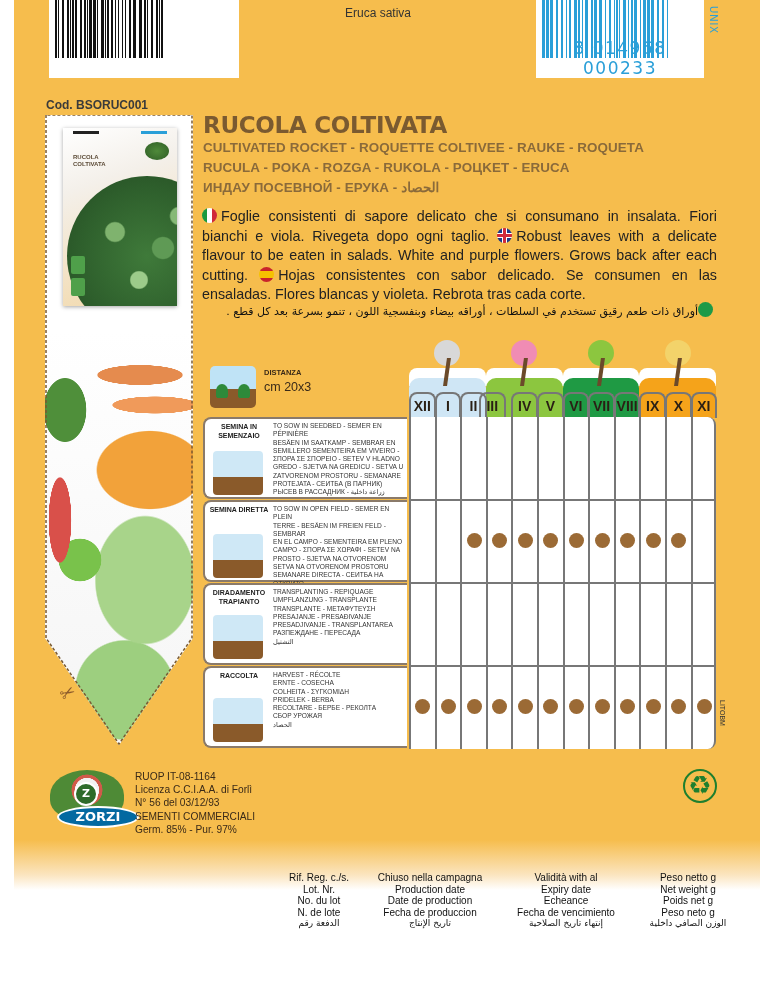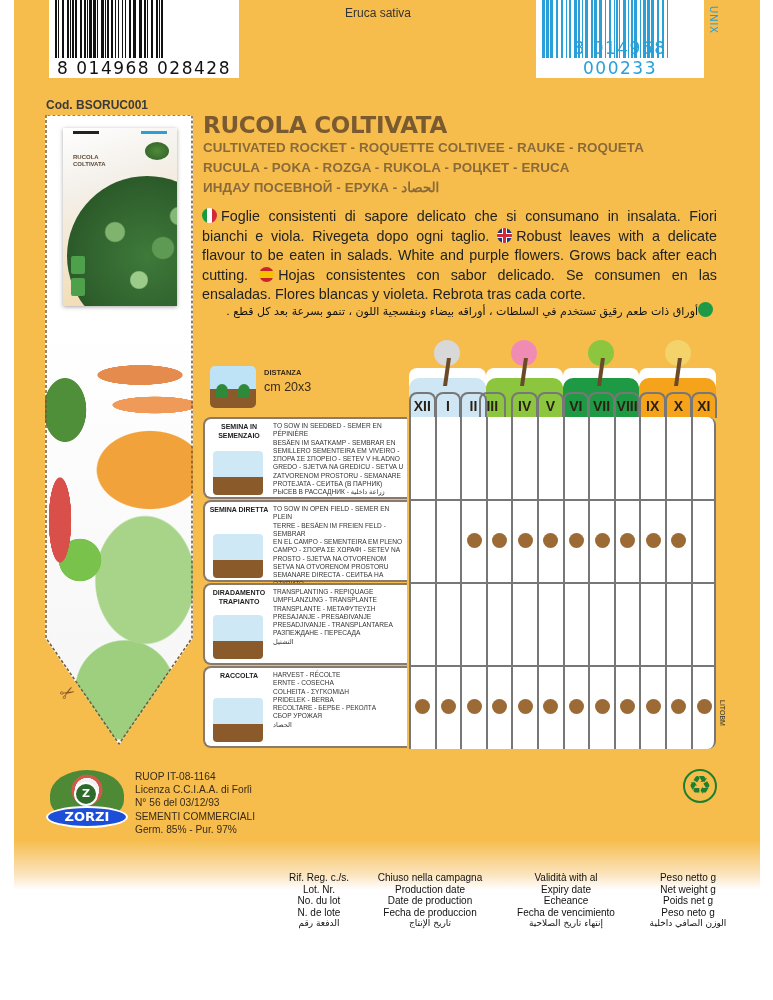--- a/index.html
+++ b/index.html
@@ -154,21 +154,21 @@
   .col:last-child { border-right: 2px solid #777; border-radius: 0 8px 8px 0; }
   .hline { position: absolute; left: 206px; width: 306px; height: 2px; background: #777; }
   .dot { position: absolute; width: 15px; height: 15px; border-radius: 50%; background: #9b6a35; }
   .litobm { position: absolute; left: 719px; top: 700px; writing-mode: vertical-rl; font-size: 7px; color: #333; font-family: "Liberation Sans", sans-serif; }
 
   
   .logo {
     position: absolute; left: 46px; top: 768px; width: 82px; height: 64px;
   }
   .logo .dome { position: absolute; left: 4px; top: 2px; width: 74px; height: 50px; border-radius: 50% 50% 40% 40%; background: radial-gradient(circle at 50% 40%, #f2f2f2 0 25%, #d05a4a 26% 32%, #4e8a36 33%); }
-  .logo .badge { position: absolute; left: 0; top: 38px; width: 82px; height: 22px; border-radius: 50%; background: #1d4ed8; border: 2px solid #fff; color: #fff; font-weight: bold; font-size: 13px; text-align: center; line-height: 18px; font-family: "DejaVu Sans", sans-serif; }
+  .logo .badge { position: absolute; left: 11px; top: 38px; width: 82px; height: 22px; border-radius: 50%; background: #0369a1; border: 2px solid #fff; color: #fff; font-weight: bold; font-size: 13px; text-align: center; line-height: 18px; font-family: "DejaVu Sans", sans-serif; }
   .logo .emblem { position: absolute; left: 28px; top: 14px; width: 24px; height: 24px; border-radius: 50%; background: #2e6b2a; border: 2px solid #fff; color: #fff; font-size: 11px; text-align: center; line-height: 20px; font-weight: bold; }
   .reg { position: absolute; left: 135px; top: 770px; font-size: 10.2px; line-height: 13.2px; color: #3a2a18; font-family: "Liberation Sans", sans-serif; }
 
   .recycle {
     position: absolute; left: 683px; top: 769px; width: 34px; height: 34px; border-radius: 50%;
     border: 2px solid #1e7f2e; color: #1e7f2e; font-size: 26px; text-align: center; line-height: 28px;
   }
 
   .foot-col { position: absolute; top: 872px; text-align: center; font-family: "Liberation Sans", sans-serif; font-size: 10px; line-height: 11.5px; color: #111; }
   .foot-col div:last-child { font-family: "DejaVu Sans", sans-serif; font-size: 9px; direction: rtl; }
@@ -235,21 +235,20 @@
       <span style="width: 3px; background: transparent;"></span>
       <span style="width: 2px; background: rgb(17, 17, 17);"></span>
       <span style="width: 3px; background: transparent;"></span>
       <span style="width: 2px; background: rgb(17, 17, 17);"></span>
       <span style="width: 1px; background: transparent;"></span>
       <span style="width: 1px; background: rgb(17, 17, 17);"></span>
       <span style="width: 1px; background: transparent;"></span>
       <span style="width: 2px; background: rgb(17, 17, 17);"></span>
       <span style="width: 1px; background: transparent;"></span>
     </div>
-  <div class="digits">8 014968 028428</div>
 </div>
 <div class="latin-name">Eruca sativa</div>
 <div class="barcode" id="bc2">
   <div class="bars">
       <span style="width: 3px; background: rgb(42, 159, 216);"></span>
       <span style="width: 1px; background: transparent;"></span>
       <span style="width: 3px; background: rgb(42, 159, 216);"></span>
       <span style="width: 1px; background: transparent;"></span>
       <span style="width: 3px; background: rgb(42, 159, 216);"></span>
       <span style="width: 3px; background: transparent;"></span>

